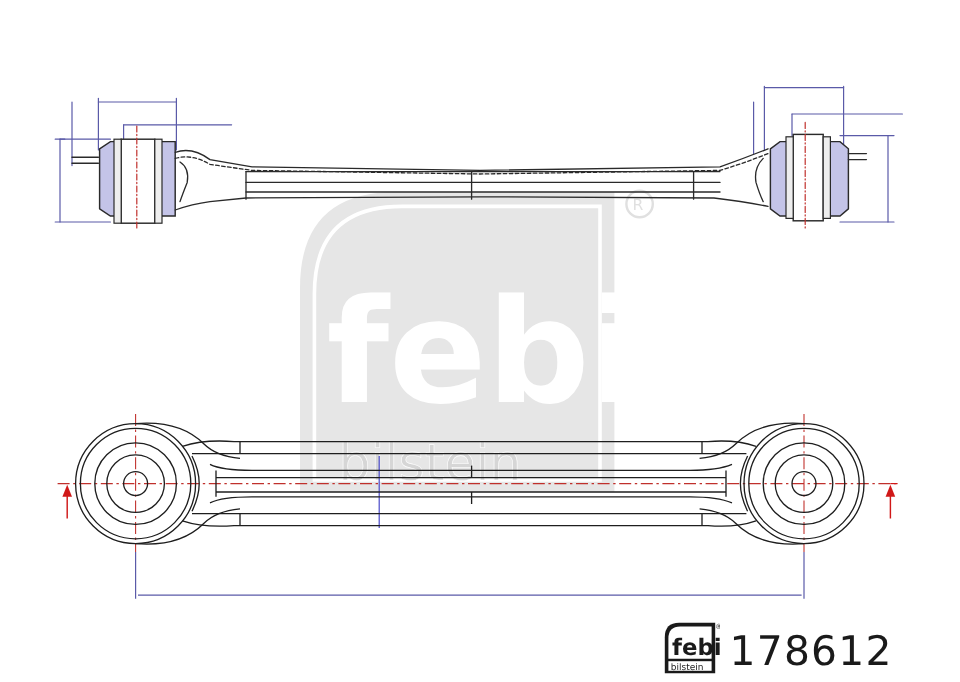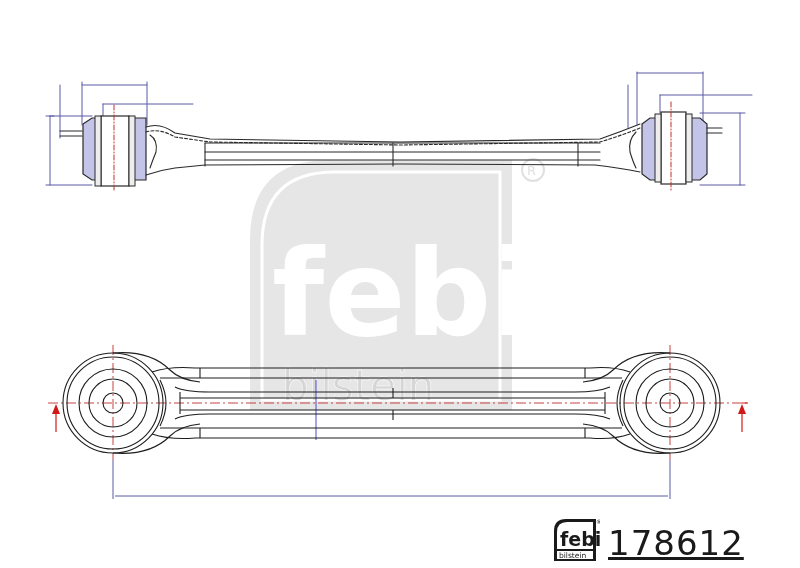--- a/index.html
+++ b/index.html
@@ -1,20 +1,20 @@
 <!DOCTYPE html>
 <html><head>
 <meta charset="utf-8">
 <style>
   html, body { margin: 0; padding: 0; background: #ffffff; }
   body { width: 800px; height: 568px; position: relative; overflow: hidden; font-family: "Liberation Sans", sans-serif; }
   .canvas { position: absolute; left: 0; top: 0; width: 800px; height: 568px; }
   .watermark-text { font-family: "DejaVu Sans", sans-serif; }
   .footer-logo { position: absolute; left: 552px; top: 517px; width: 48px; height: 46px; }
-  .part-number { position: absolute; left: 608px; top: 520px; font-family: "DejaVu Sans", sans-serif; font-size: 34px; color: #1a1a1a; letter-spacing: 1px; line-height: 46px; text-decoration: underline; }
+  .part-number { position: absolute; left: 608px; top: 520px; font-family: "DejaVu Sans", sans-serif; font-size: 34px; color: #1a1a1a; letter-spacing: 1px; line-height: 46px; }
 </style>
 </head>
 <body>
 
 <svg class="canvas" viewBox="0 0 800 568" xmlns="http://www.w3.org/2000/svg">
 
   <g opacity="1">
     <path d="M250,410 L250,240 Q250,160 330,160 L512,160 L512,410 Z" fill="#e6e6e6"></path>
     <rect x="290" y="180" width="202" height="160" fill="#ffffff" opacity="0.0"></rect>
 

